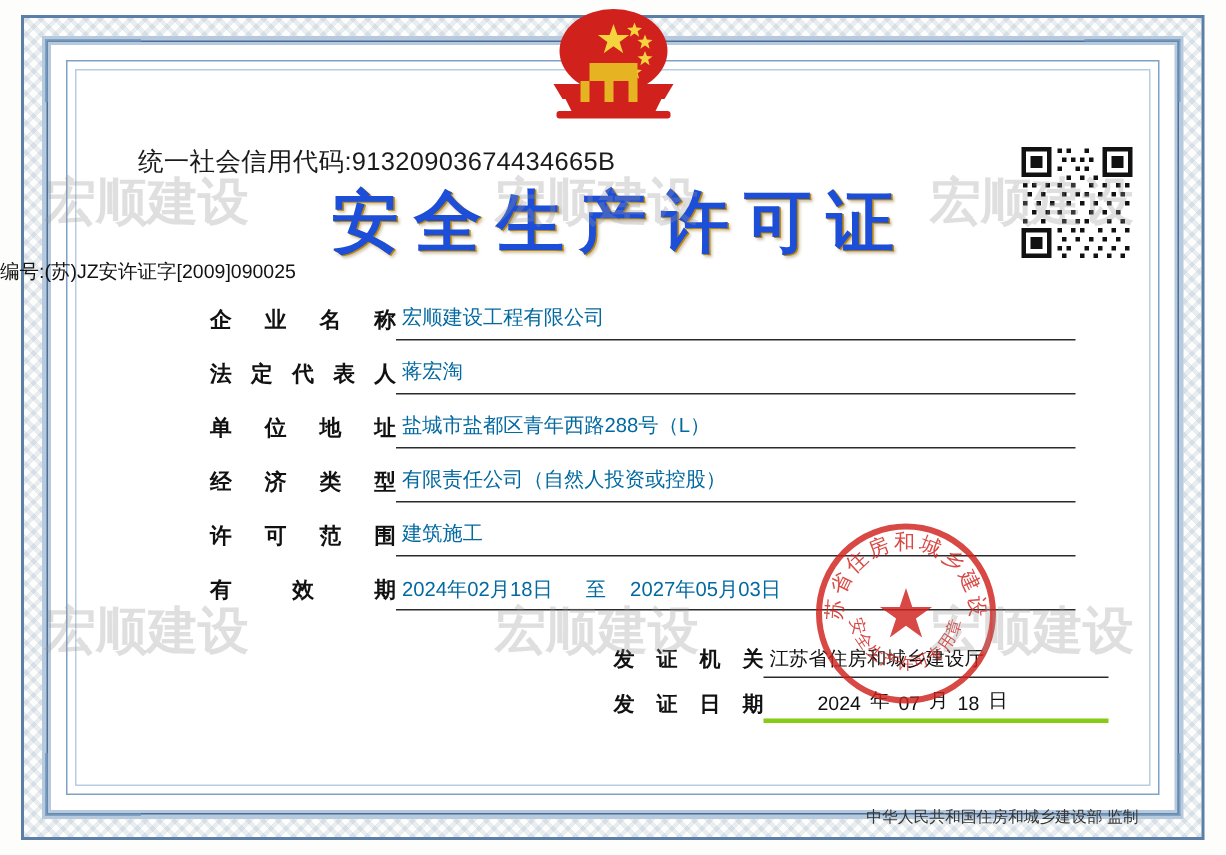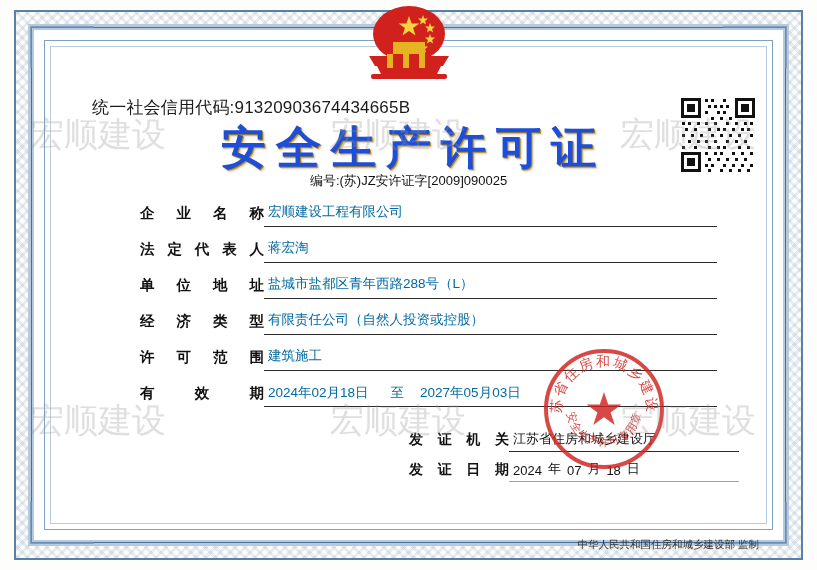--- a/index.html
+++ b/index.html
@@ -120,21 +120,20 @@
       2px 2px 2px rgba(120,80,0,0.35);
     z-index: 5;
   }
 
   
   .cert-no {
     position: absolute;
     left: 0;
     right: 0;
     top: 172px;
-    text-align: center;
     font-size: 13px;
     color: #111;
     z-index: 5;
   }
 
   
   .qr {
     position: absolute;
     right: 60px;
     top: 96px;
@@ -211,24 +210,25 @@
   .issue-value {
     flex: 1;
     border-bottom: 1px solid #2b2b2b;
     padding: 0 0 3px 4px;
     font-size: 13px;
   }
   .issue-date-value {
     flex: 1;
     display: flex;
     align-items: flex-end;
-    border-bottom: 1px solid #84cc16;
+    border-bottom: 3px solid #84cc16;
     padding-bottom: 3px;
     font-size: 13px;
     gap: 2px;
+    padding-left: 32px;
   }
   .d-seg { padding: 0 4px; }
 
   
   .seal {
     position: absolute;
     right: 150px;
     bottom: 98px;
     width: 126px;
     height: 126px;
@@ -244,21 +244,21 @@
     bottom: 18px;
     font-size: 10.5px;
     color: #333;
     z-index: 5;
   }
 
   
   .wm {
     position: absolute;
     font-size: 34px;
-    font-weight: normal;
+    font-weight: bold;
     color: rgba(150,150,150,0.30);
     white-space: nowrap;
     z-index: 8;
     pointer-events: none;
     font-family: "DejaVu Sans", sans-serif;
   }
   .wm1 { left: 30px;  top: 112px; }
   .wm2 { left: 330px; top: 112px; }
   .wm3 { left: 620px; top: 112px; }
   .wm4 { left: 30px;  top: 398px; }

